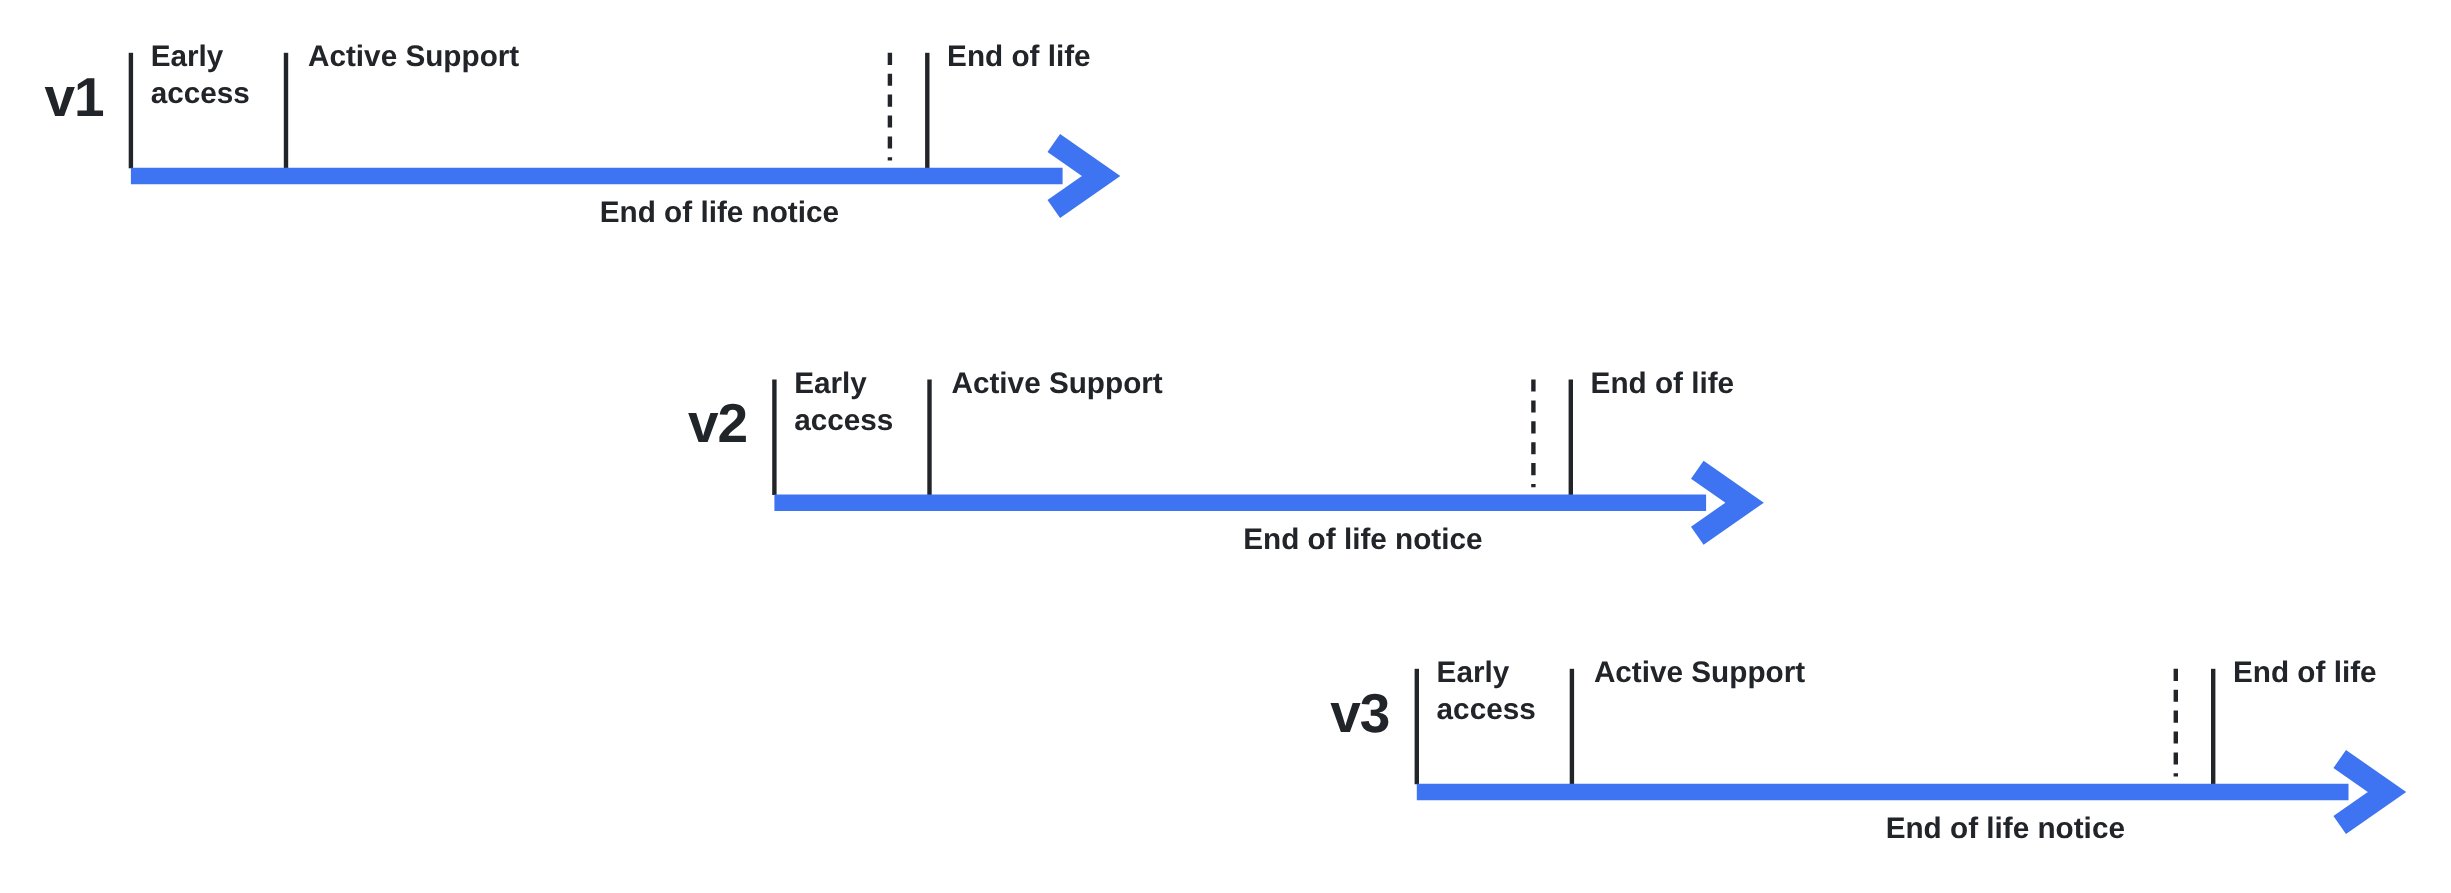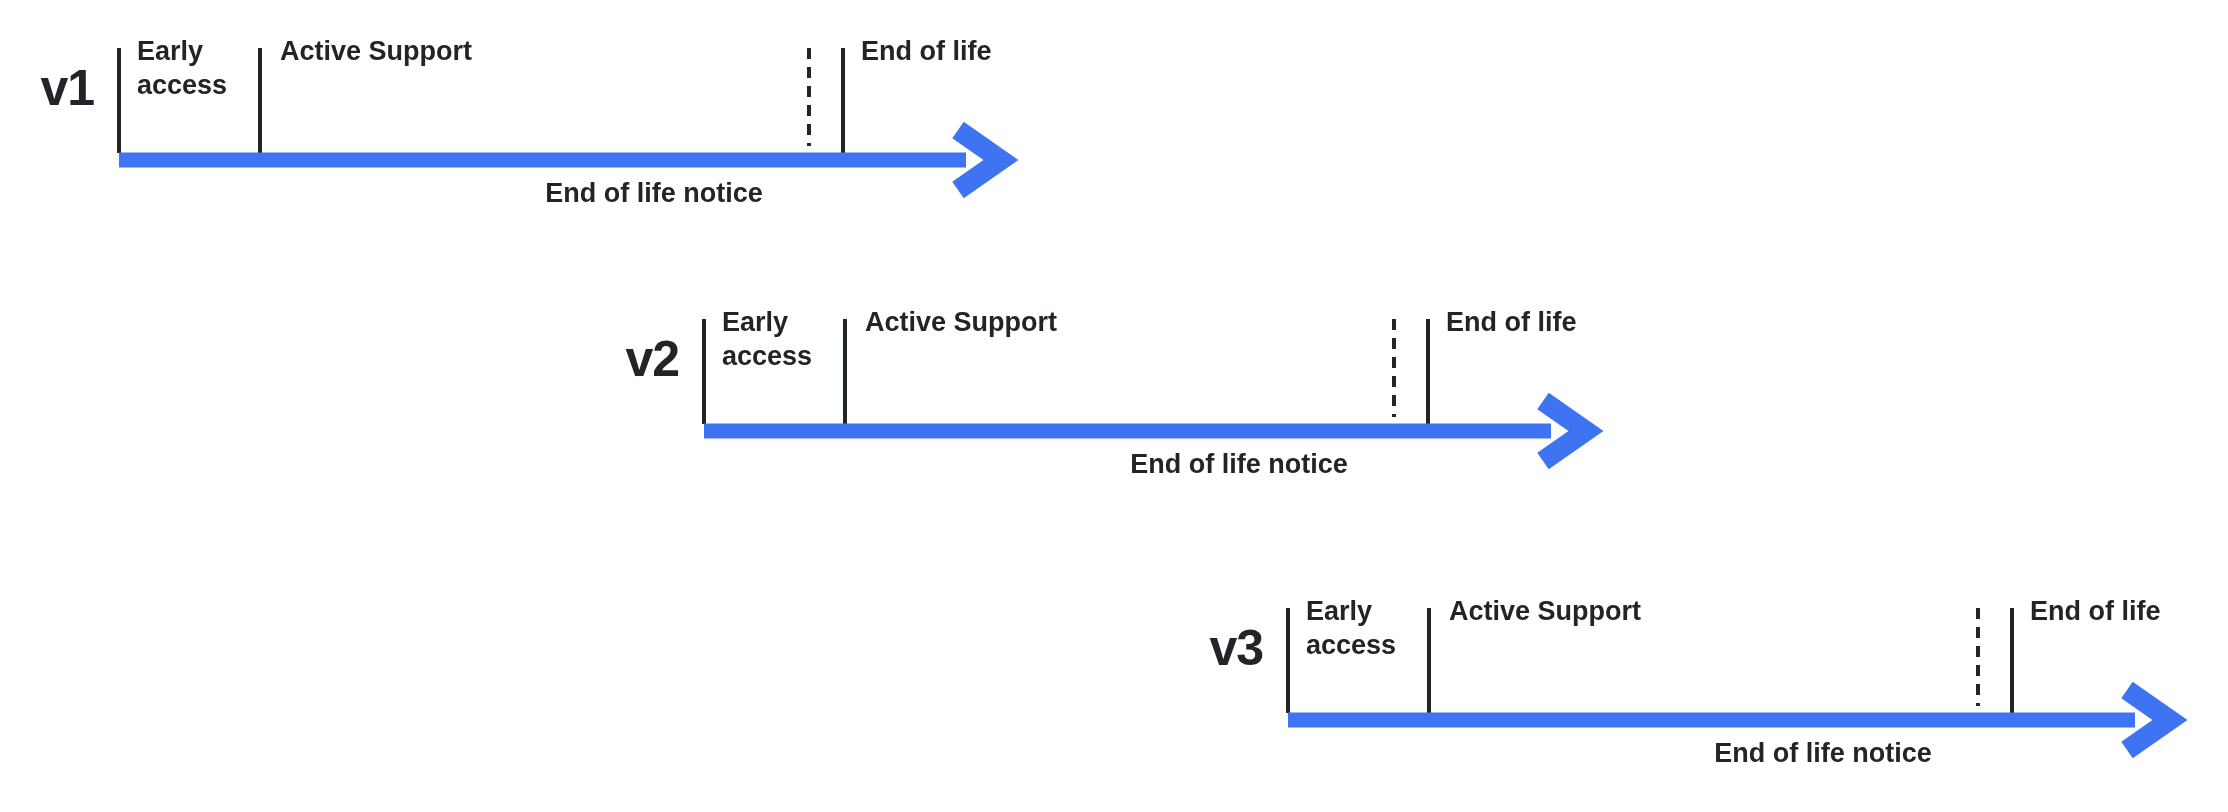--- a/index.html
+++ b/index.html
@@ -17,21 +17,21 @@
     height: 812px;
     background: #ffffff;
     overflow: hidden;
   }
   .row {
     position: absolute;
     width: 1120px;
     height: 240px;
   }
   .row.r1 { left: 0px;    top: 0px;   }
-  .row.r2 { left: 585px;  top: 271px; }
+  .row.r2 { left: 585px;  top: 297px; }
   .row.r3 { left: 1169px; top: 560px; }
 
   .vlabel {
     position: absolute;
     left: 0;
     top: 62px;
     width: 94px;
     text-align: right;
     font-size: 50px;
     font-weight: 700;

